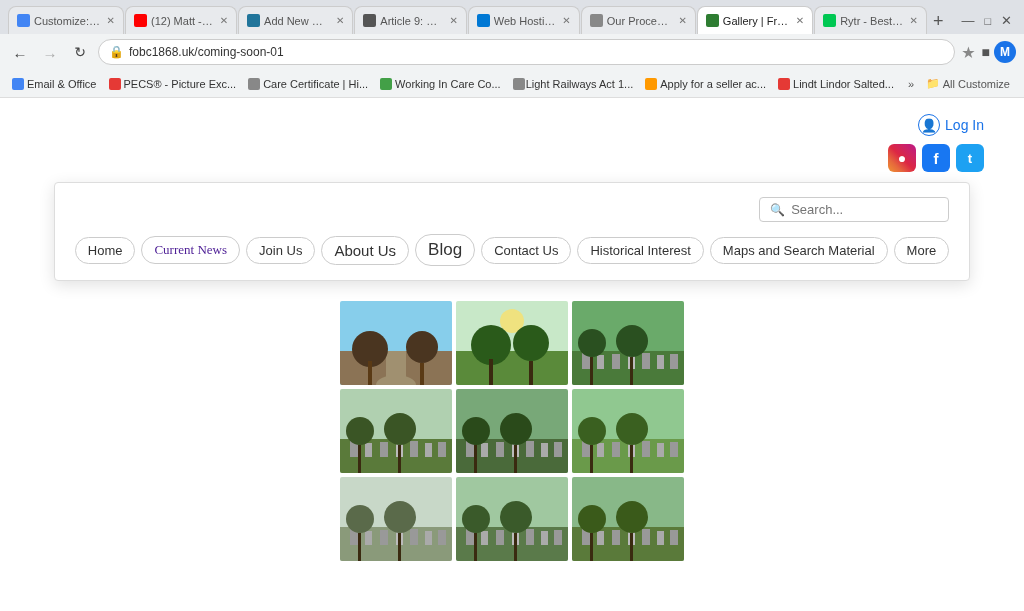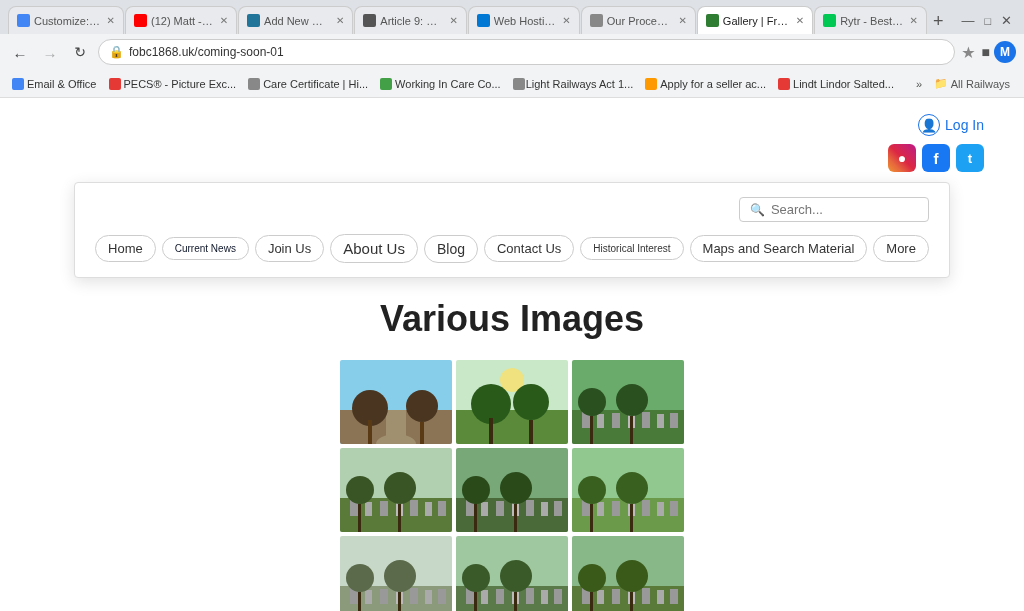--- a/index.html
+++ b/index.html
@@ -103,21 +103,21 @@
           <span>Apply for a seller ac...</span>
         </div>
         <div style="display: flex; align-items: center; gap: 3px; font-size: 11px; color: rgb(51, 51, 51); white-space: nowrap; cursor: pointer; padding: 2px 4px; border-radius: 3px;">
           <span style="width:12px;height:12px;border-radius:2px;background:#e53935;flex-shrink:0;display:inline-block;"></span>
           <span>Lindt Lindor Salted...</span>
         </div>
       </div>
     <div style="font-size:11px;color:#555;cursor:pointer;padding:2px 4px;">»</div>
     <div style="display:flex;align-items:center;gap:3px;font-size:11px;color:#555;cursor:pointer;padding:2px 6px;white-space:nowrap;">
       <span>📁</span>
-      <span>All Railways</span>
+      <span>All Customize</span>
     </div>
   </div>
 </div>
 
 <div style="background:#fff;height:calc(611px - 98px);overflow-y:auto;">
 
   <div style="display:flex;flex-direction:column;align-items:center;padding:16px 20px 0;position:relative;">
     <div style="display:flex;align-items:center;width:100%;justify-content:center;position:relative;min-height:60px;">
       <div style="position:absolute;right:20px;top:0;display:flex;flex-direction:column;align-items:flex-end;gap:8px;">
         <div style="display:flex;align-items:center;gap:5px;font-size:14px;color:#1a73e8;cursor:pointer;">
@@ -136,34 +136,33 @@
   <div style="display:flex;justify-content:center;margin-top:8px;position:relative;z-index:10;">
     <div style="background:#fff;border:1px solid #ddd;border-radius:4px;box-shadow:0 4px 16px rgba(0,0,0,0.12);padding:14px 20px 14px;min-width:600px;">
       <div style="display:flex;justify-content:flex-end;margin-bottom:12px;">
         <div style="display:flex;align-items:center;border:1px solid #ccc;border-radius:4px;padding:4px 10px;gap:6px;width:190px;">
           <span style="color:#888;font-size:12px;">🔍</span>
           <input style="border: none; outline: none; font-size: 13px; color: rgb(85, 85, 85); width: 100%; background: transparent;" placeholder="Search...">
         </div>
       </div>
       <div id="nav-items-container" style="display:flex;align-items:center;gap:6px;flex-wrap:wrap;">
           <div style="padding: 5px 12px; border: 1px solid rgb(204, 204, 204); border-radius: 20px; font-size: 13px; color: rgb(51, 51, 51); cursor: pointer; white-space: nowrap;">Home</div>
-          <div style="padding: 5px 12px; border: 1px solid rgb(204, 204, 204); border-radius: 20px; font-size: 10px; color: #0f172a; cursor: pointer; white-space: nowrap;">Current News</div>
+          <div style="padding: 5px 12px; border: 1px solid rgb(204, 204, 204); border-radius: 20px; font-size: 13px; color: #4c1d95; cursor: pointer; white-space: nowrap; font-family: Liberation Serif, serif;">Current News</div>
           <div style="padding: 5px 12px; border: 1px solid rgb(204, 204, 204); border-radius: 20px; font-size: 13px; color: rgb(51, 51, 51); cursor: pointer; white-space: nowrap;">Join Us</div>
           <div style="padding: 5px 12px; border: 1px solid rgb(204, 204, 204); border-radius: 20px; font-size: 15px; color: rgb(51, 51, 51); cursor: pointer; white-space: nowrap;">About Us</div>
-          <div style="padding: 5px 12px; border: 1px solid rgb(204, 204, 204); border-radius: 20px; font-size: 14px; color: rgb(51, 51, 51); cursor: pointer; white-space: nowrap;">Blog</div>
+          <div style="padding: 5px 12px; border: 1px solid rgb(204, 204, 204); border-radius: 20px; font-size: 17px; color: rgb(51, 51, 51); cursor: pointer; white-space: nowrap;">Blog</div>
           <div style="padding: 5px 12px; border: 1px solid rgb(204, 204, 204); border-radius: 20px; font-size: 13px; color: rgb(51, 51, 51); cursor: pointer; white-space: nowrap; text-align: center;">Contact Us</div>
-          <div style="padding: 5px 12px; border: 1px solid rgb(204, 204, 204); border-radius: 20px; font-size: 10px; color: rgb(51, 51, 51); cursor: pointer; white-space: nowrap;">Historical Interest</div>
+          <div style="padding: 5px 12px; border: 1px solid rgb(204, 204, 204); border-radius: 20px; font-size: 13px; color: rgb(51, 51, 51); cursor: pointer; white-space: nowrap;">Historical Interest</div>
           <div style="padding: 5px 12px; border: 1px solid rgb(204, 204, 204); border-radius: 20px; font-size: 13px; color: rgb(51, 51, 51); cursor: pointer; white-space: nowrap;">Maps and Search Material</div>
           <div style="padding: 5px 12px; border: 1px solid rgb(204, 204, 204); border-radius: 20px; font-size: 13px; color: rgb(51, 51, 51); cursor: pointer; white-space: nowrap;">More</div>
         </div>
     </div>
   </div>
 
   <div style="padding:20px;">
-    <h2 style="text-align:center;font-size:36px;font-weight:bold;color:#222;margin-bottom:20px;">Various Images</h2>
     <div id="image-grid" style="display:grid;grid-template-columns:repeat(3,112px);gap:4px;justify-content:center;">
         <div style="width: 112px; height: 84px; border-radius: 2px; overflow: hidden; cursor: pointer; position: relative;"><svg xmlns="http://www.w3.org/2000/svg" width="112" height="84" viewBox="0 0 112 84">
     <rect width="112" height="84" fill="#87CEEB"></rect>
     <rect y="50" width="112" height="34" fill="#8B7355"></rect>
     <ellipse cx="56" cy="84" rx="20" ry="10" fill="#a09070"></ellipse>
       <rect x="46" y="50" width="20" height="34" fill="#a09070"></rect>
       <circle cx="30" cy="48" r="18" fill="#4a3520"></circle>
       <circle cx="82" cy="46" r="16" fill="#4a3520"></circle>
       <rect x="28" y="60" width="4" height="24" fill="#5a3a15"></rect>
       <rect x="80" y="62" width="4" height="22" fill="#5a3a15"></rect>

